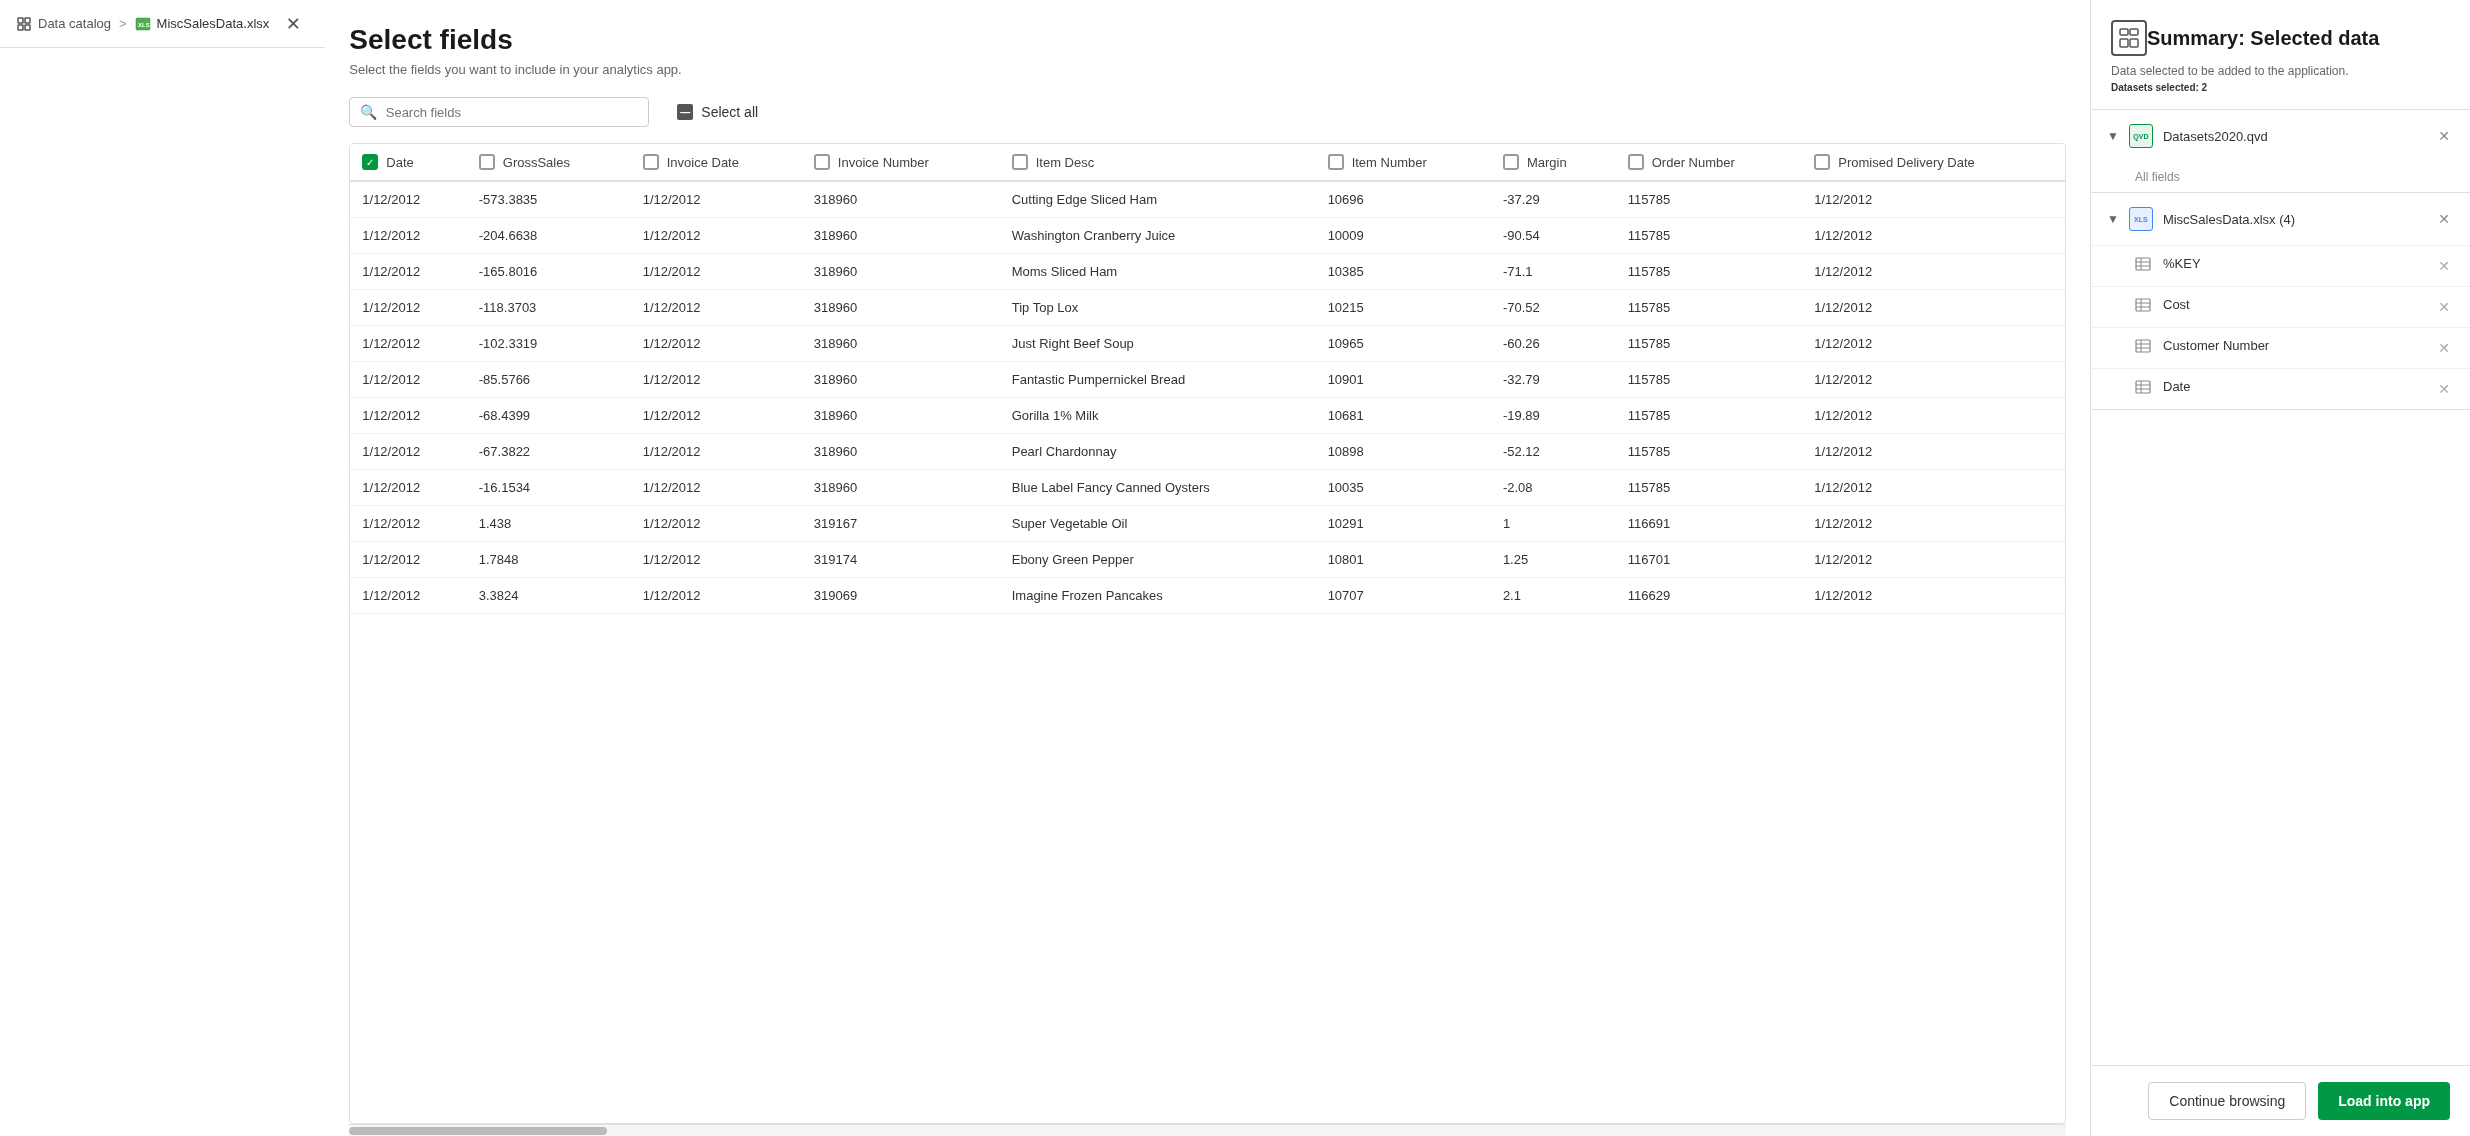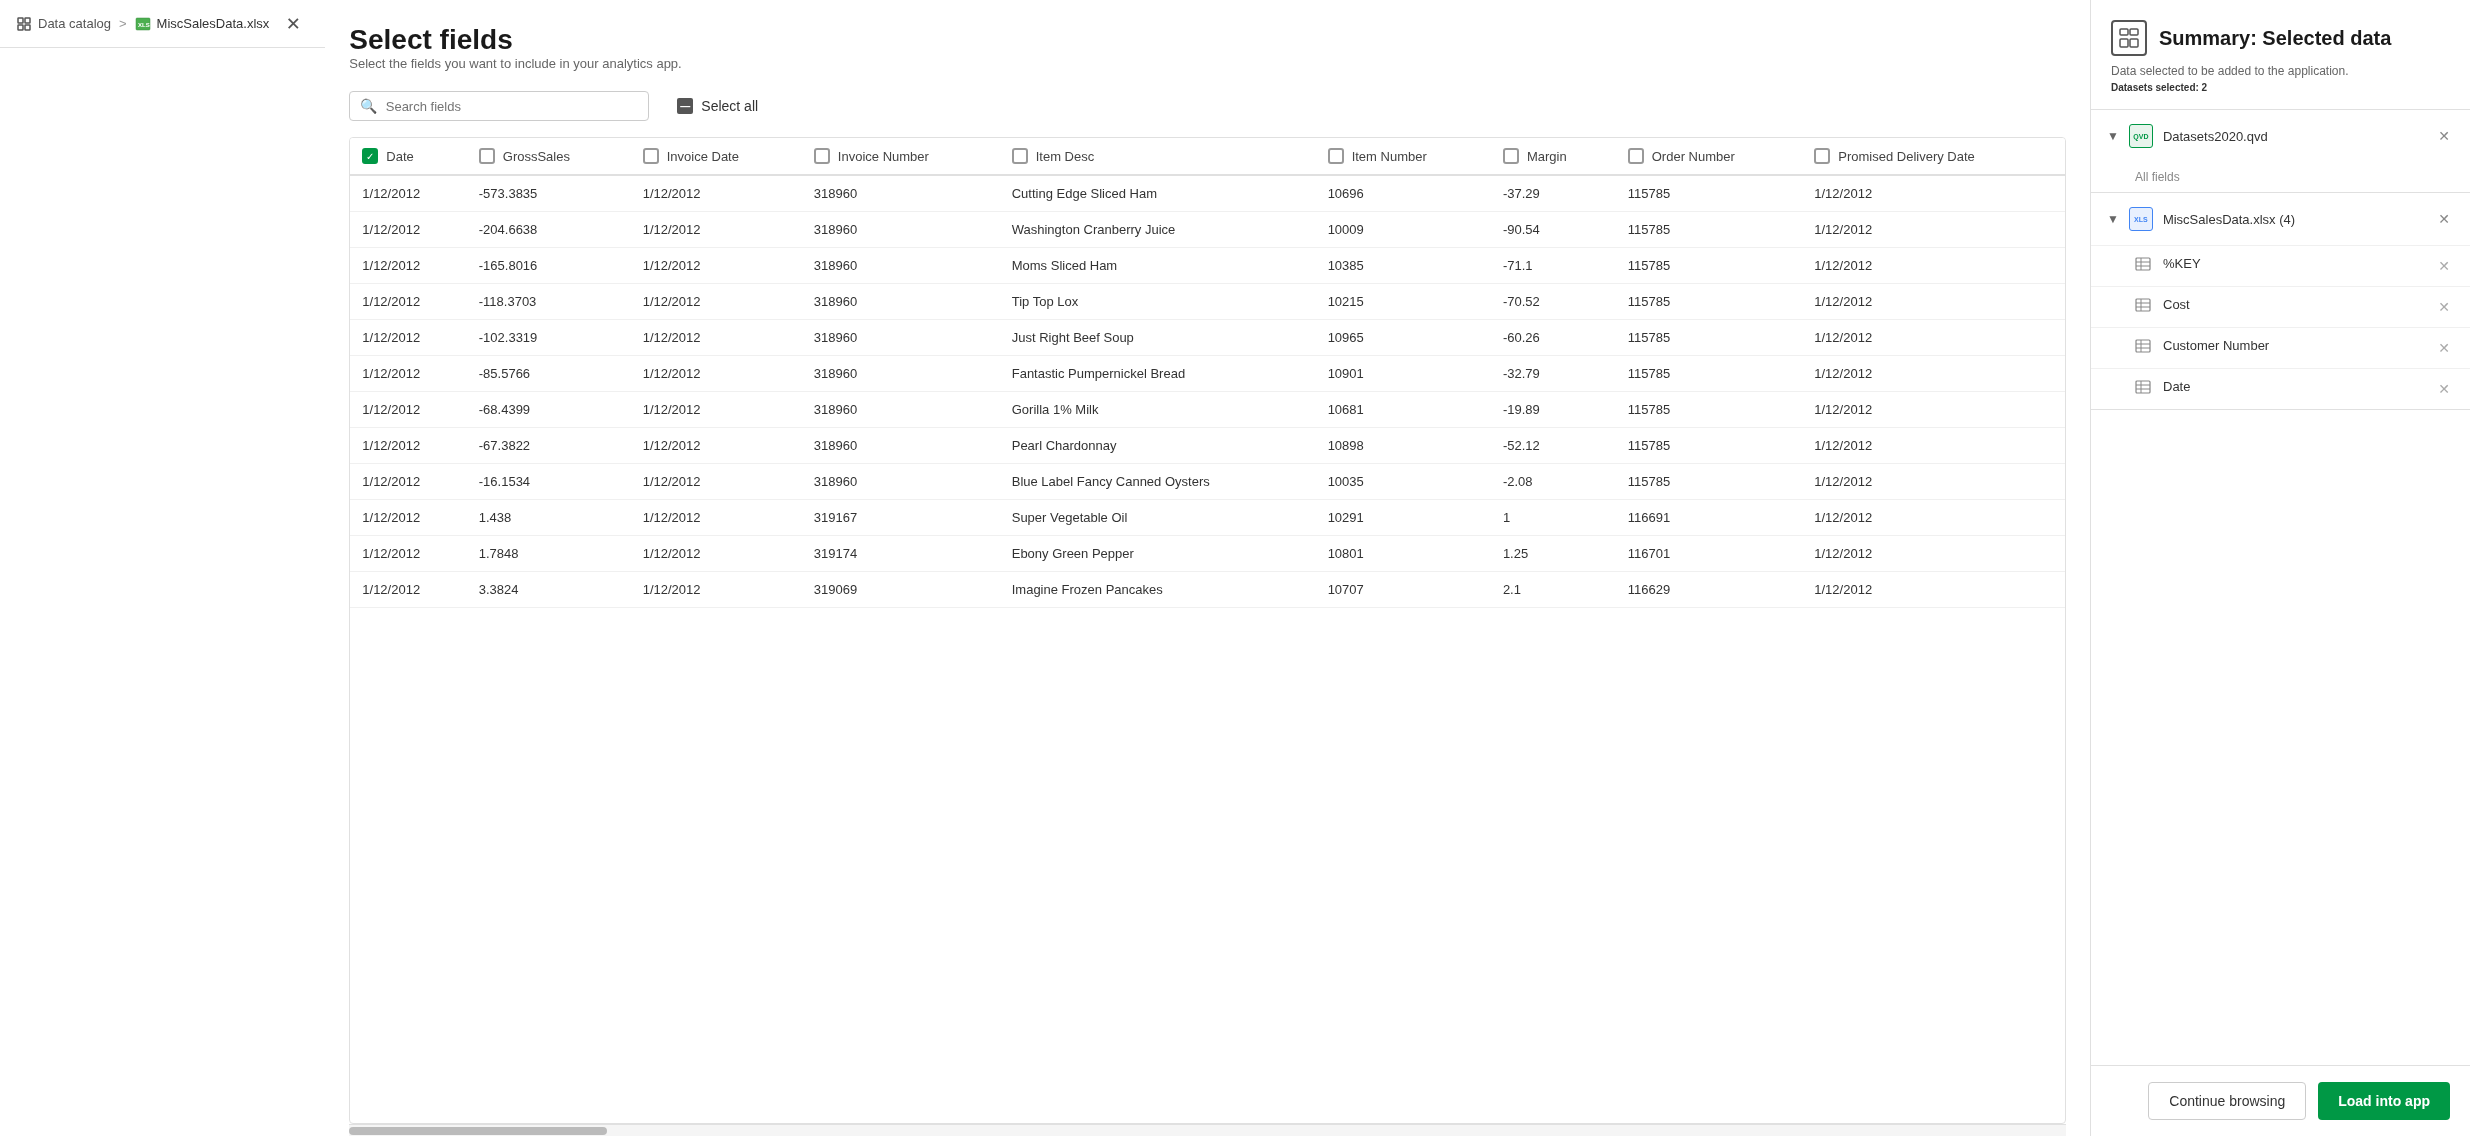--- a/index.html
+++ b/index.html
@@ -15,21 +15,21 @@
     .top-bar-breadcrumb .bc-sep { color: #999; }
     .top-bar-breadcrumb .bc-active { font-weight: 500; color: #333; }
     .close-btn { margin-left: auto; background: none; border: none; cursor: pointer; font-size: 18px; color: #555; width: 32px; height: 32px; display: flex; align-items: center; justify-content: center; border-radius: 4px; }
 
     
     .main-content { display: flex; flex: 1; overflow: hidden; }
 
     
     .left-panel { flex: 1; display: flex; flex-direction: column; overflow: hidden; padding: 24px 24px 0 24px; }
 
-    .page-title { font-size: 28px; font-weight: 600; color: #1a1a1a; }
+    .page-title { font-size: 28px; font-weight: 600; color: #1a1a1a; margin-bottom: 6px; }
     .page-subtitle { font-size: 13px; color: #666; margin-bottom: 20px; }
 
     
     .toolbar { display: flex; align-items: center; gap: 16px; margin-bottom: 16px; }
     .search-box { display: flex; align-items: center; border: 1px solid #ccc; border-radius: 4px; padding: 6px 10px; width: 300px; gap: 8px; background: #fff; }
     .search-box input { border: none; outline: none; font-size: 13px; color: #555; width: 100%; background: transparent; }
     .search-icon { color: #888; font-size: 14px; }
 
     .select-all-btn { display: flex; align-items: center; gap: 8px; cursor: pointer; font-size: 14px; color: #333; padding: 6px 12px; border-radius: 4px; }
     .checkbox-square { width: 16px; height: 16px; background: #555; border-radius: 2px; display: flex; align-items: center; justify-content: center; }
@@ -48,21 +48,21 @@
     td { padding: 10px 12px; border-bottom: 1px solid #f0f0f0; font-size: 13px; color: #333; white-space: nowrap; }
 
     
     .h-scroll-area { height: 12px; background: #f5f5f5; border-top: 1px solid #e0e0e0; position: relative; }
     .h-scroll-thumb { position: absolute; left: 0; top: 2px; width: 15%; height: 8px; background: #bbb; border-radius: 4px; cursor: pointer; }
 
     
     .right-panel { width: 380px; border-left: 1px solid #e0e0e0; display: flex; flex-direction: column; flex-shrink: 0; }
 
     .summary-header { padding: 20px 20px 16px; border-bottom: 1px solid #e0e0e0; }
-    .summary-title-row { display: flex; align-items: center; gap: 12px; margin-bottom: 8px; }
+    .summary-title-row { display: flex; align-items: center; margin-bottom: 8px; }
     .summary-icon { width: 36px; height: 36px; border: 2px solid #555; border-radius: 4px; display: flex; align-items: center; justify-content: center; flex-shrink: 0; }
     .summary-title { font-size: 20px; font-weight: 600; color: #1a1a1a; }
     .summary-desc { font-size: 12px; color: #666; margin-bottom: 4px; }
     .summary-count { font-size: 10px; font-weight: 600; color: #333; }
 
     .summary-body { flex: 1; overflow-y: auto; padding: 0; }
 
     .dataset-section { border-bottom: 1px solid #e0e0e0; }
     .dataset-header { display: flex; align-items: center; padding: 14px 16px; gap: 10px; cursor: pointer; }
     .dataset-chevron { color: #666; font-size: 12px; }

